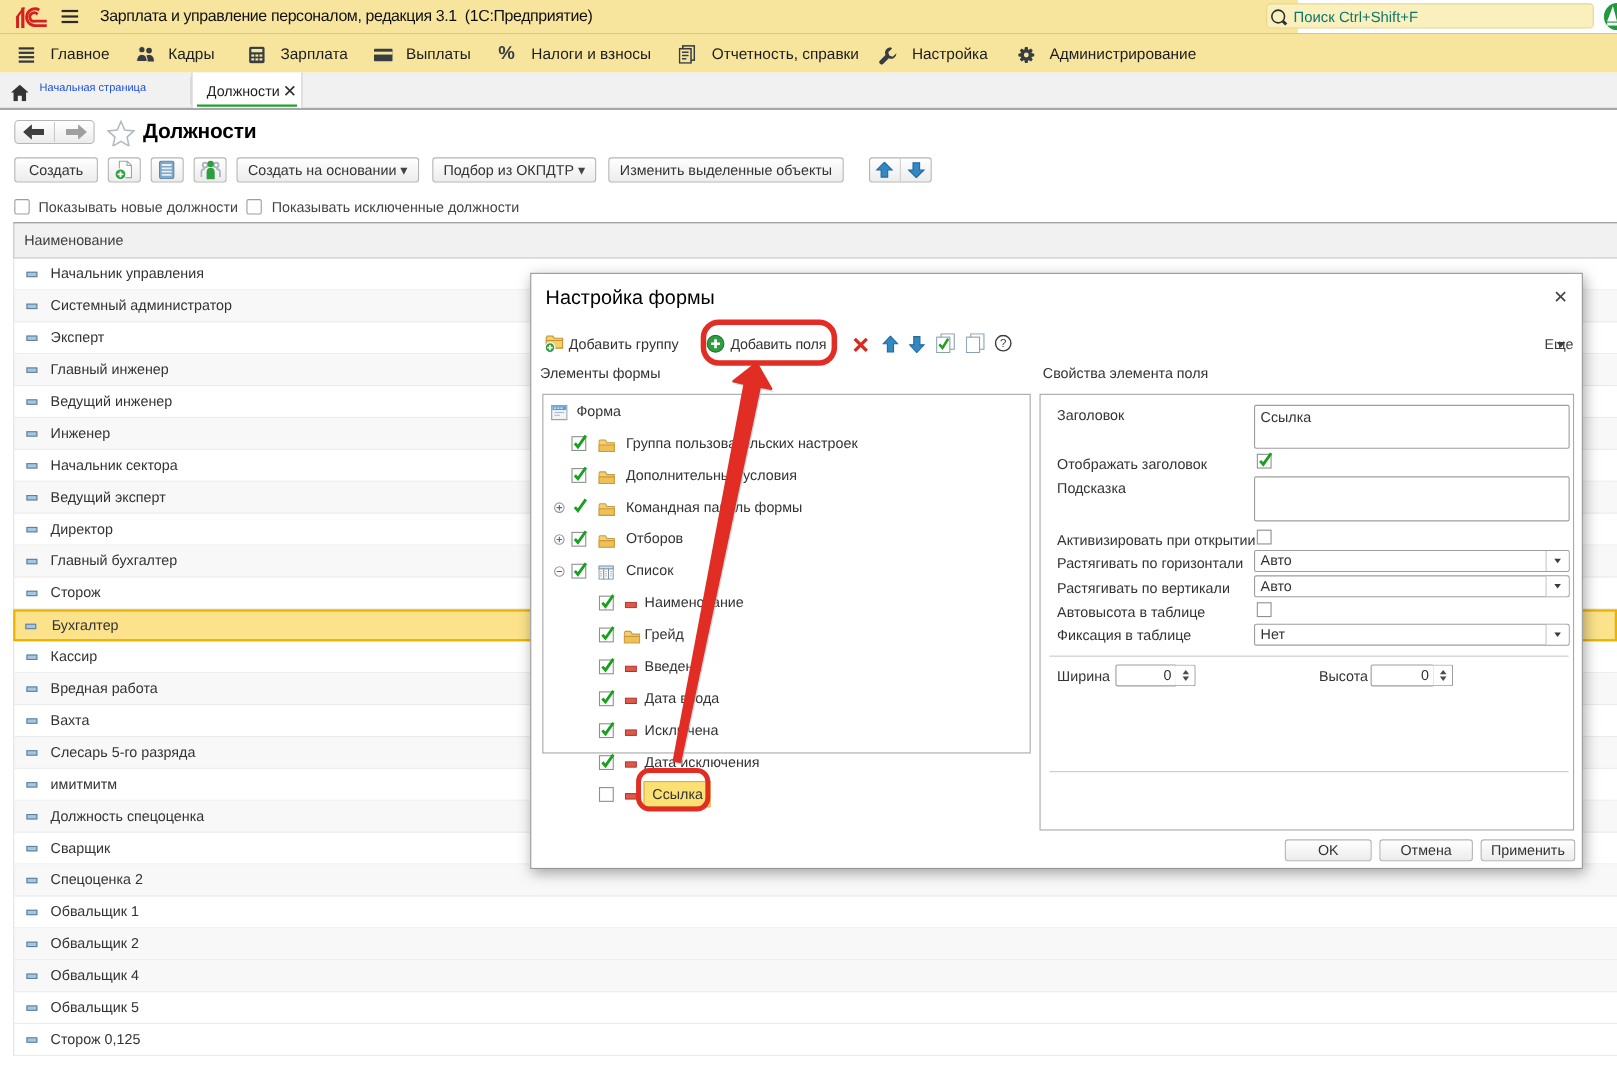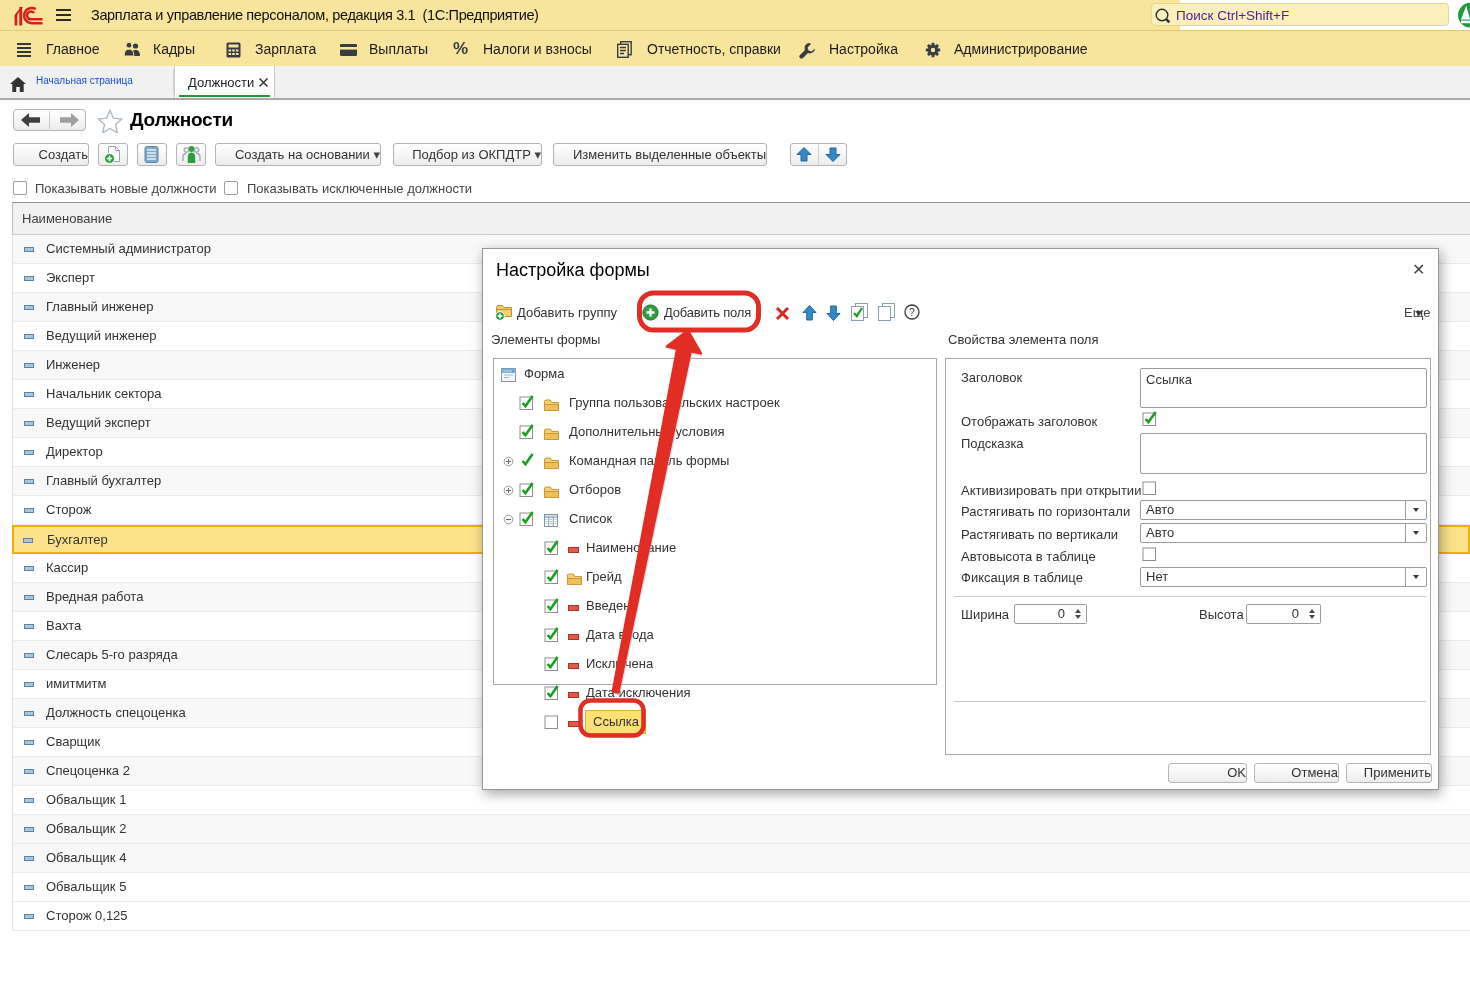--- a/index.html
+++ b/index.html
@@ -4,28 +4,28 @@
 html,body{margin:0;padding:0}
 body{width:1470px;height:990px;overflow:hidden;position:relative;background:#fff;
  font-family:"Liberation Sans",sans-serif;font-size:13px;color:#333}
 .abs{position:absolute}
 
 #topbar{position:absolute;left:0;top:0;width:1180px;height:30px;background:#f7e59e}
 #menubar{position:absolute;left:0;top:30px;width:1470px;height:36px;background:#f7e59e;border-top:1px solid #ddca79;box-sizing:border-box}
 #tabbar{position:absolute;left:0;top:66px;width:1470px;height:34px;background:#f1f1f1;border-bottom:2px solid #a7a7a7;box-sizing:border-box}
 .mi{position:absolute;top:0;height:36px;line-height:36px;font-size:14px;color:#1c1c1c;white-space:nowrap}
 #searchbox{position:absolute;left:1151px;top:3px;width:298px;height:23px;background:#f9f0bd;border:1px solid #e7d78c;border-radius:4px;box-sizing:border-box}
-#searchbox span{position:absolute;left:24px;top:4px;font-size:13.5px;color:#4c1d95}
+#searchbox span{position:absolute;left:24px;top:4px;font-size:13.5px;color:#0f766e}
 #topttl{position:absolute;left:91px;top:7px;font-size:14.5px;letter-spacing:-0.35px;color:#101010}
 
 #hometab{position:absolute;left:0;top:0;width:174px;height:32px}
 #acttab{position:absolute;left:174px;top:0;width:101px;height:32px;background:#fff;border-left:1px solid #c9c9c9;border-right:1px solid #c9c9c9;box-sizing:border-box}
 #acttab .grn{position:absolute;left:4px;right:4px;bottom:1px;height:2px;background:#1d9e2c}
 
-.btn{position:absolute;height:23px;background:linear-gradient(#ffffff,#ececec);border:1px solid #b5b5b5;border-radius:3px;box-sizing:border-box;text-align:right;line-height:21px;color:#333;font-size:13px}
+.btn{position:absolute;height:23px;background:linear-gradient(#ffffff,#ececec);border:1px solid #b5b5b5;border-radius:3px;box-sizing:border-box;text-align:center;line-height:21px;color:#333;font-size:13px}
 
 #tbl{position:absolute;left:12px;top:202px;width:1458px}
 #tblhead{height:33px;background:#f1f1f1;border-top:1px solid #909090;border-left:1px solid #c3c3c3;border-bottom:1px solid #c9c9c9;box-sizing:border-box;line-height:31px;color:#3d3d3d;padding-left:9px}
 .row{height:29px;border-bottom:1px solid #ebebeb;border-left:1px solid #e3e3e3;box-sizing:border-box;line-height:28px;color:#333;padding-left:33px;position:relative}
 .row.alt{background:#f8f8f8}
 .row.sel{background:#fbe28b;border:2px solid #ecb200;line-height:25px}
 .dash{position:absolute;left:11px;top:12px;width:8px;height:3px;background:#a9c6de;border:1px solid #5d82a0}
 .row.sel .dash{left:9px;top:11px}
 .cb{display:inline-block;width:14px;height:14px;background:#fff;border:1px solid #9e9e9e;border-radius:2px;box-sizing:border-box;vertical-align:-3px}
 
@@ -225,20 +225,21 @@
   <path d="M8 14.5 L1 7.5 L5 7.5 L5 1 L11 1 L11 7.5 L15 7.5 Z" fill="#3488c2" stroke="#21699e" stroke-width="1"></path>
 </svg>
 
 <div class="abs" style="left:13px;top:180px"><span class="cb"></span></div>
 <div class="abs" style="left:35px;top:181px;color:#444">Показывать новые должности</div>
 <div class="abs" style="left:224px;top:180px"><span class="cb"></span></div>
 <div class="abs" style="left:247px;top:181px;color:#444">Показывать исключенные должности</div>
 
 <div id="tbl">
 <div id="tblhead">Наименование</div>
+<div class="row"><span class="dash"></span>Начальник управления</div>
 <div class="row alt"><span class="dash"></span>Системный администратор</div>
 <div class="row"><span class="dash"></span>Эксперт</div>
 <div class="row alt"><span class="dash"></span>Главный инженер</div>
 <div class="row"><span class="dash"></span>Ведущий инженер</div>
 <div class="row alt"><span class="dash"></span>Инженер</div>
 <div class="row"><span class="dash"></span>Начальник сектора</div>
 <div class="row alt"><span class="dash"></span>Ведущий эксперт</div>
 <div class="row"><span class="dash"></span>Директор</div>
 <div class="row alt"><span class="dash"></span>Главный бухгалтер</div>
 <div class="row"><span class="dash"></span>Сторож</div>

